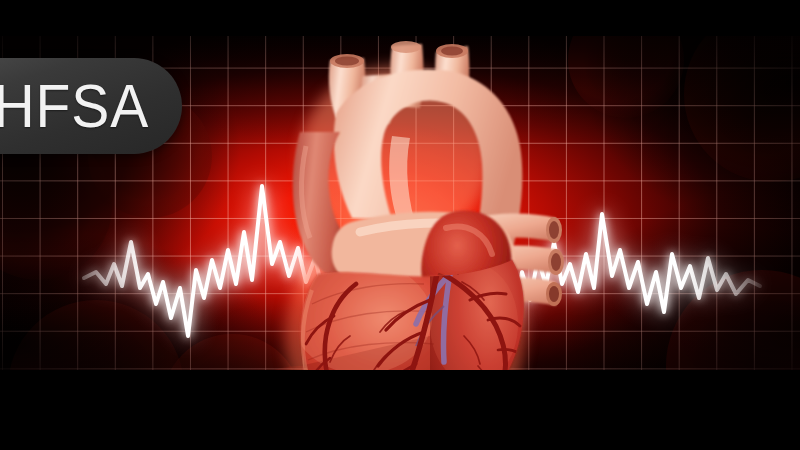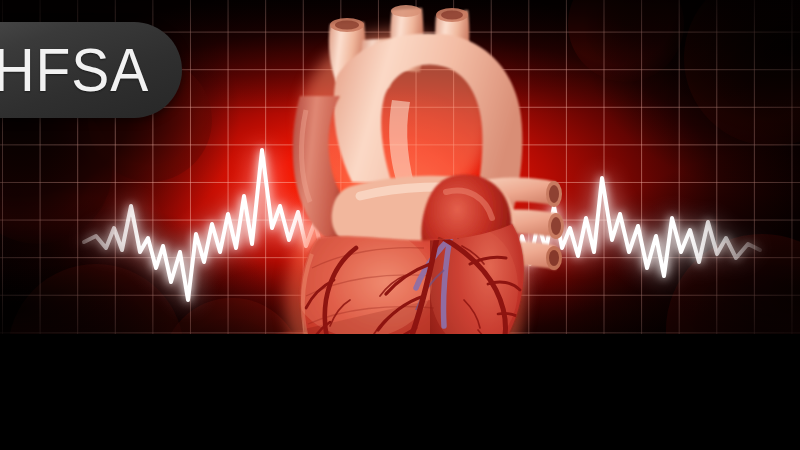--- a/index.html
+++ b/index.html
@@ -4,20 +4,21 @@
 <title>HFSA Heart Graphic</title>
 <style>
   html,body{margin:0;padding:0;background:#000;}
   body{font-family:"Liberation Sans",sans-serif;}
 
   #stage{
     position:relative;
     width:800px;height:334px;
     overflow:hidden;
     background:#080103;
+    margin-top:36px;
   }
 
   
   .layer{position:absolute;inset:0;}
 
   #bg-base{
     background:
       radial-gradient(ellipse 55% 60% at 46% 56%, #ff2a06 0%, #f01604 22%, #b20b03 42%, #6a0502 62%, #2d0201 80%, #0d0000 100%),
       #070101;
   }

